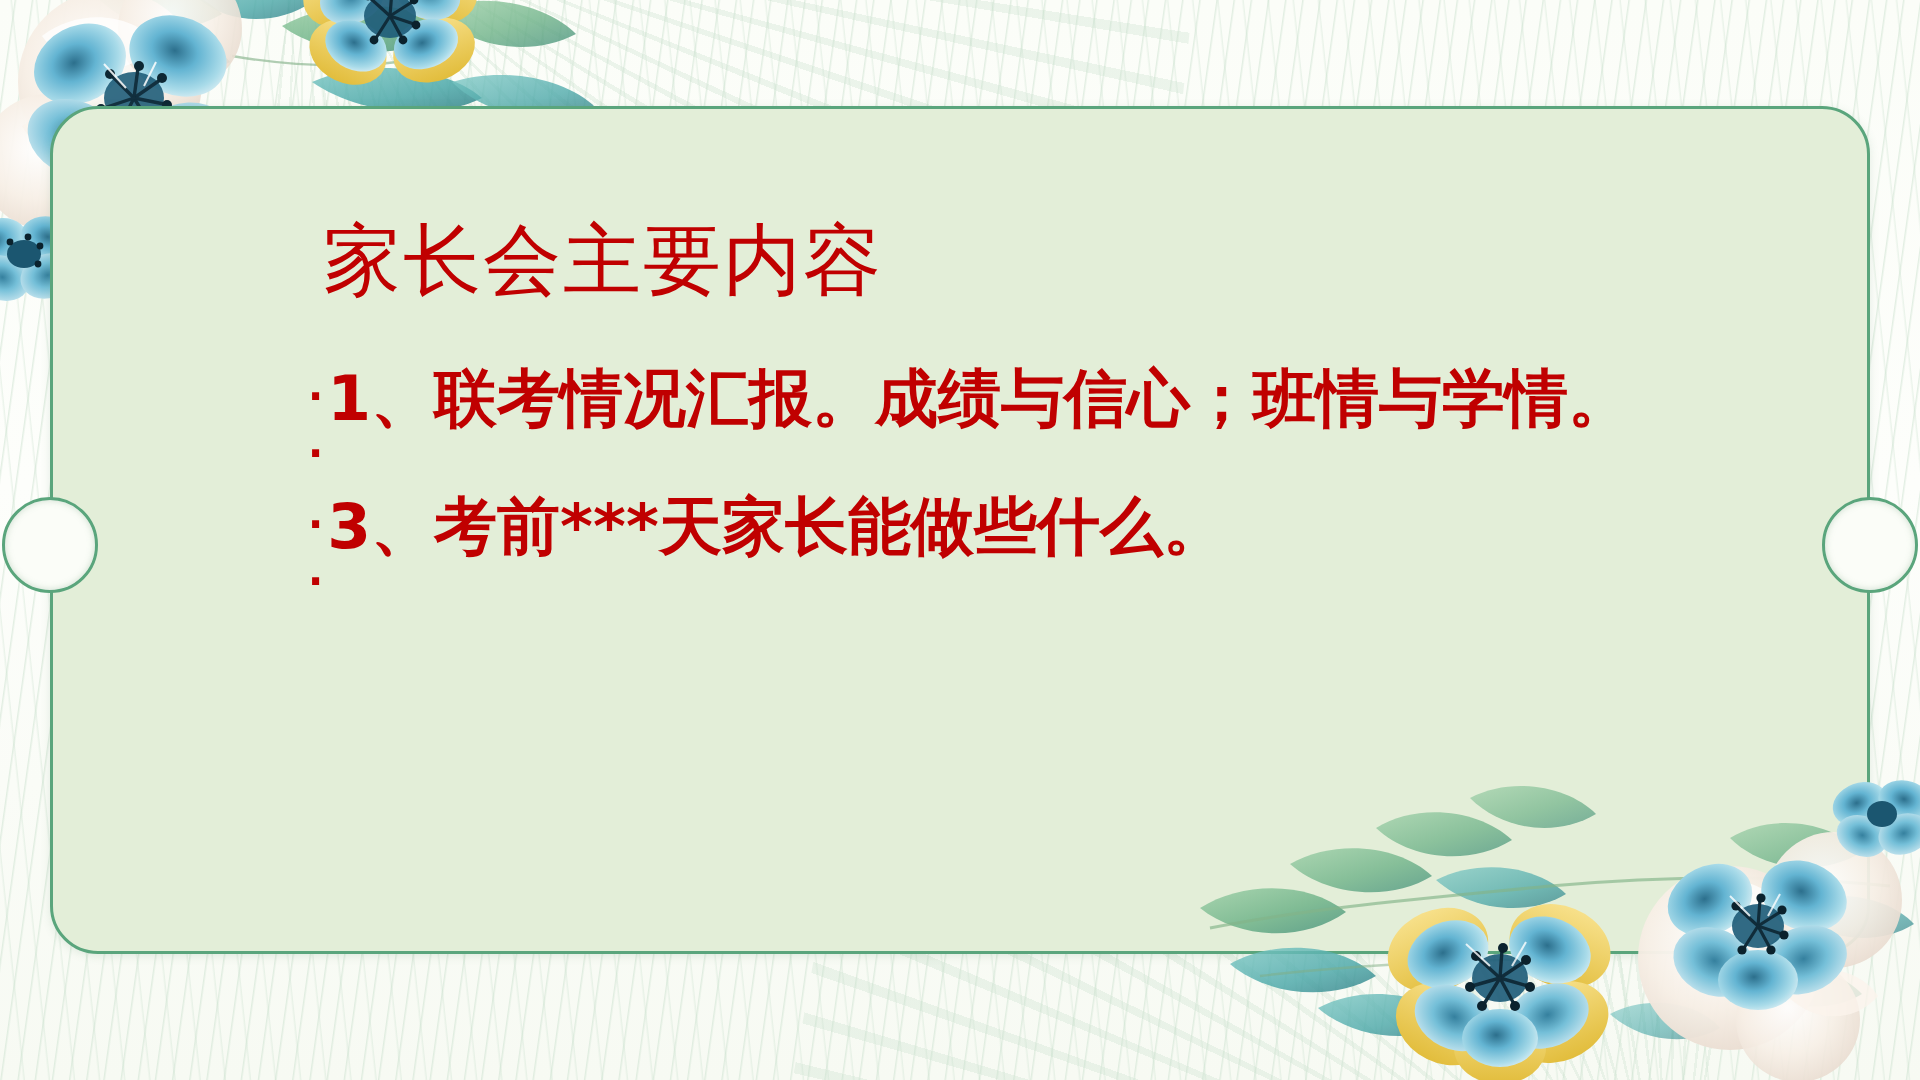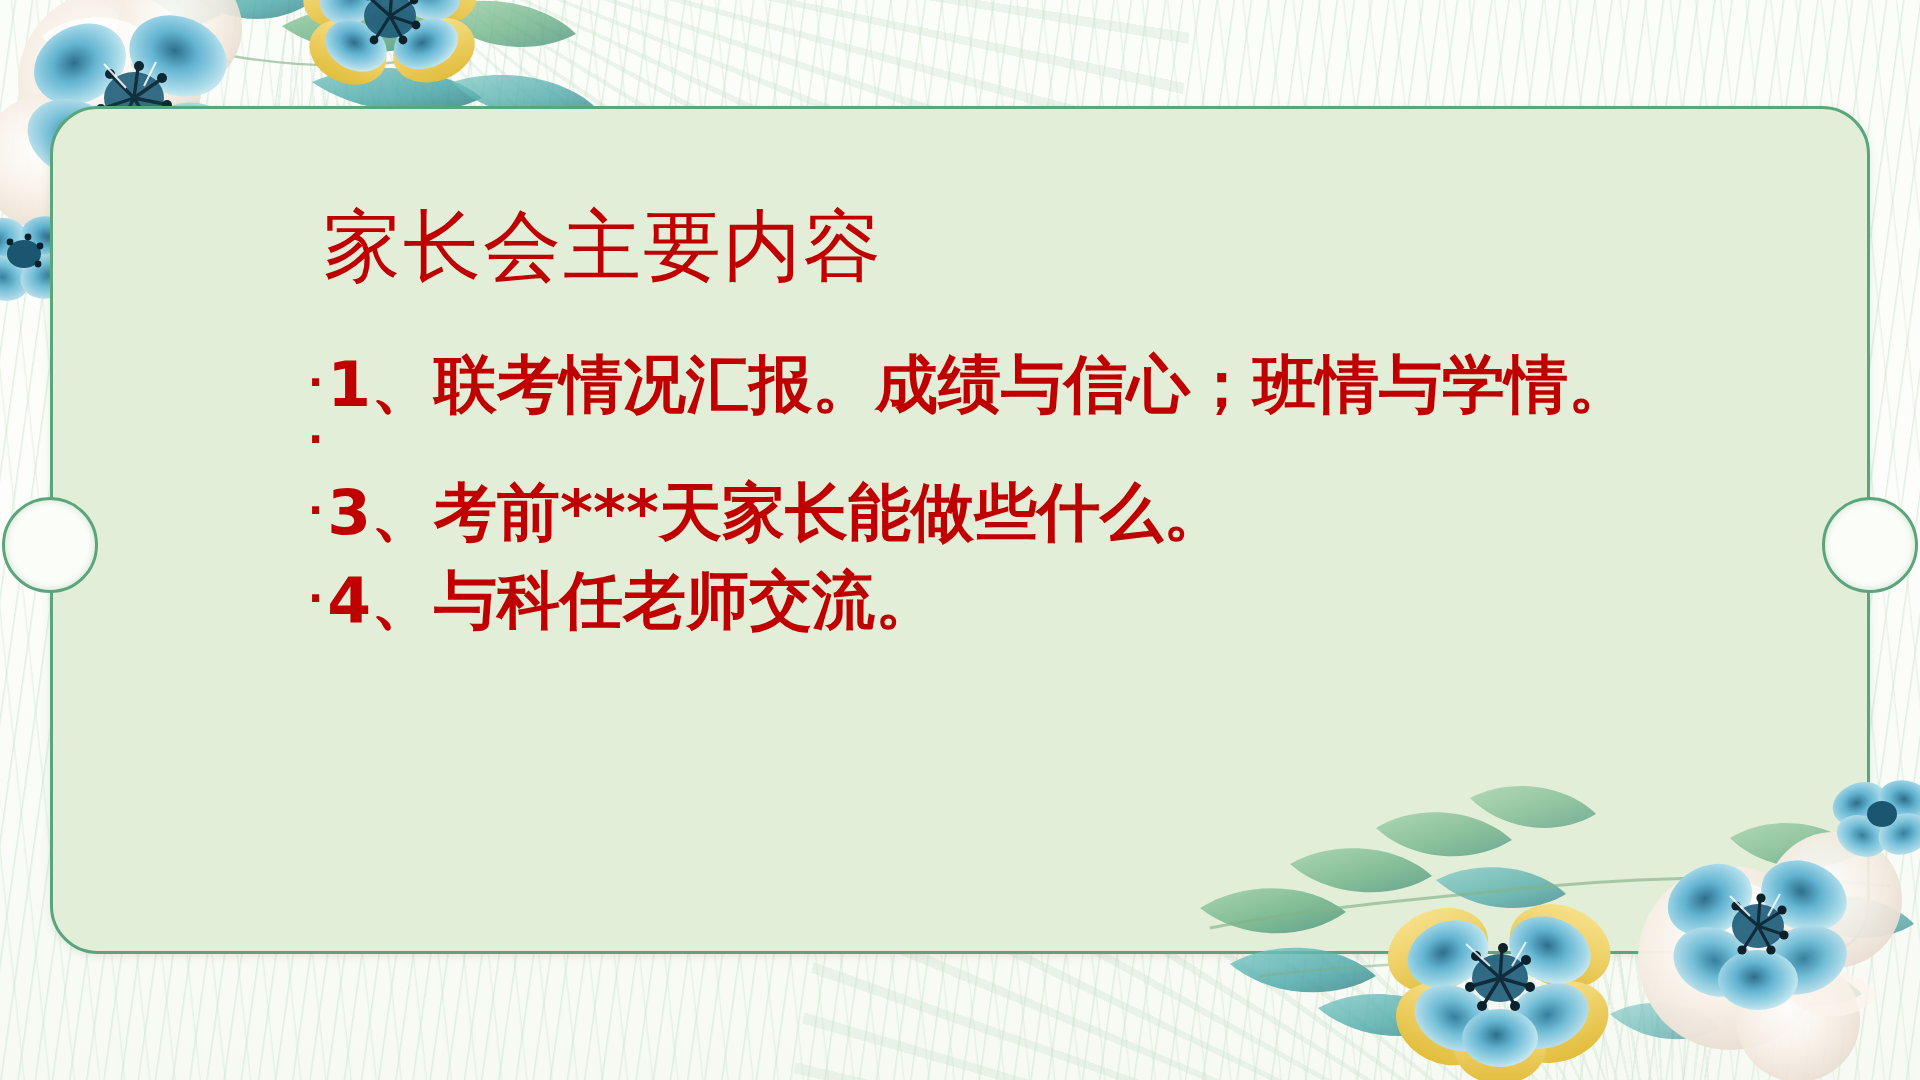--- a/index.html
+++ b/index.html
@@ -96,21 +96,21 @@
     padding: 60px 70px 0 70px;
     box-sizing: border-box;
   }
   .slide-title {
     color: #c00000;
     font-family: "DejaVu Serif", "Liberation Serif", serif;
     font-size: 78px;
     font-weight: 400;
     line-height: 1;
     letter-spacing: 2px;
-    margin: 38px 0 0 200px;
+    margin: 52px 0 0 200px;
     white-space: nowrap;
   }
   .bullet-list {
     margin: 56px 0 0 185px;
     padding: 0;
     list-style: none;
   }
   .bullet-item {
     display: flex;
     align-items: baseline;
@@ -288,21 +288,20 @@
         </li>
         <li class="bullet-item">
           <span class="bullet-dot">·</span>
         </li>
         <li class="bullet-item">
           <span class="bullet-dot">·</span>
           <span class="bullet-text">3、考前***天家长能做些什么。</span>
         </li>
         <li class="bullet-item">
           <span class="bullet-dot">·</span>
-          <span class="bullet-text">4、与科任老师交流。</span>
         </li>
       </ul>
     </div>
   </div>
 
   <svg class="decor-br" width="760" height="320" viewBox="0 0 760 320" style="position:absolute; right:-10px; bottom:-8px;">
     <defs>
       <radialGradient id="bblue1" cx="45%" cy="45%" r="62%">
         <stop offset="0%" stop-color="#2c6f8c"></stop>
         <stop offset="38%" stop-color="#63b4d2"></stop>

